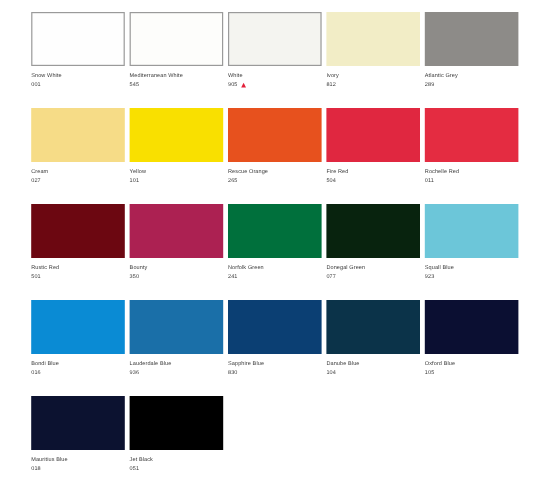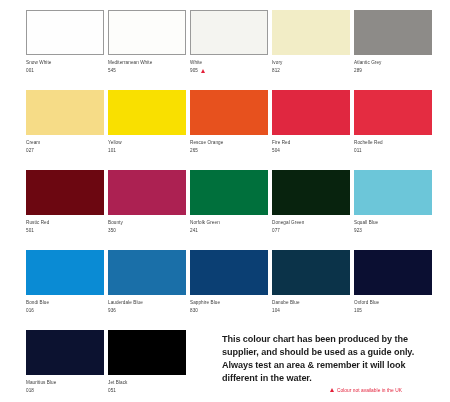--- a/index.html
+++ b/index.html
@@ -300,21 +300,14 @@
         <div class="chip" style="background: rgb(0, 0, 0);"></div>
         <div class="cell-meta">
           <div class="cell-name">Jet Black</div>
           <div class="cell-code-row">
             <span class="cell-code">051</span>
           </div>
         </div>
       </div>
     </div>
 
-  <div class="disclaimer">
-    <div class="disclaimer-text">This colour chart has been produced by the supplier, and should be used as a guide only. Always test an area &amp; remember it will look different in the water.</div>
-    <div class="footnote">
-      <span class="warn-tri"></span>
-      <span class="footnote-text">Colour not available in the UK</span>
-    </div>
-  </div>
 
 </div>
 
 </body></html>

